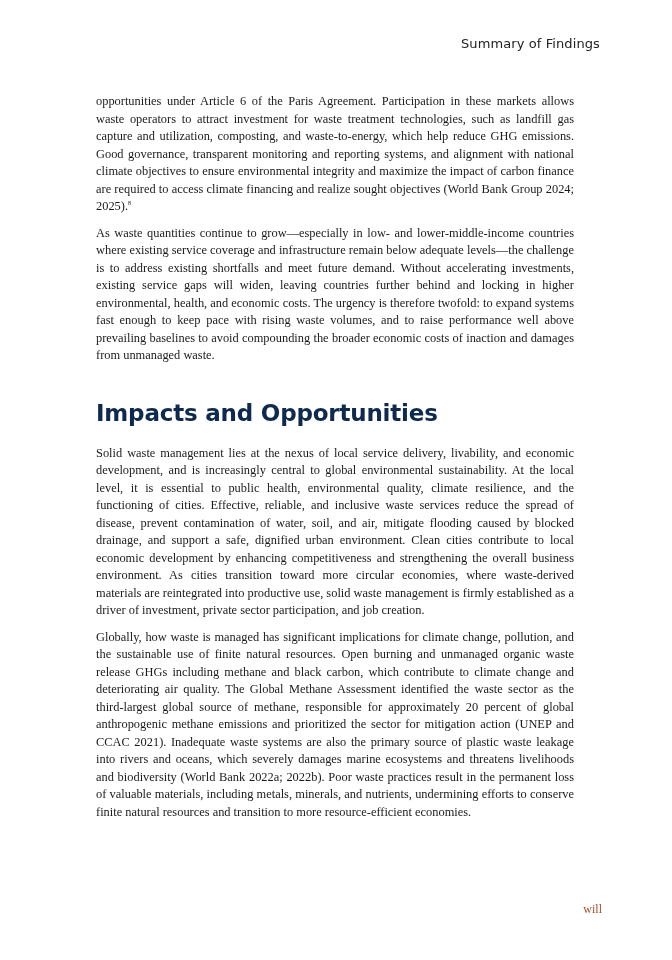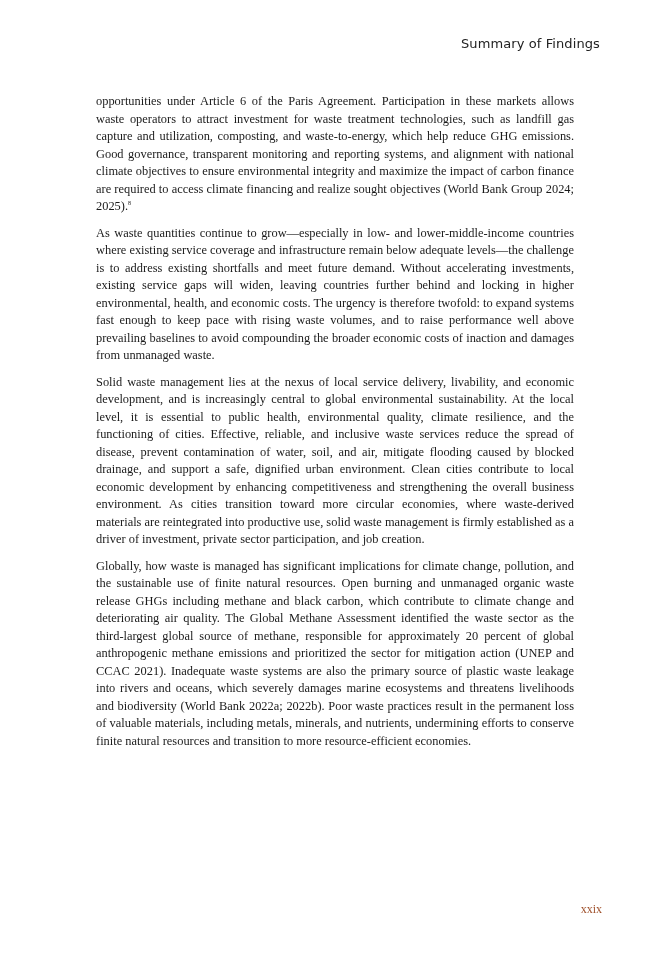--- a/index.html
+++ b/index.html
@@ -62,19 +62,20 @@
 </head>
 <body>
 
 <div class="running-head">Summary of Findings</div>
 
 <div class="content">
   <p class="para"><span>opportunities under Article 6 of the Paris Agreement. Participation in these markets allows waste operators to attract investment for waste treatment technologies, such as landfill gas capture and utilization, composting, and waste-to-energy, which help reduce GHG emissions. Good governance, transparent monitoring and reporting systems, and alignment with national climate objectives to ensure environmental integrity and maximize the impact of carbon finance are required to access climate financing and realize sought objectives (World Bank Group 2024; 2025).</span><sup>8</sup></p>
 
   <p class="para"><span>As waste quantities continue to grow—especially in low- and lower-middle-income countries where existing service coverage and infrastructure remain below adequate levels—the challenge is to address existing shortfalls and meet future demand. Without accelerating investments, existing service gaps will widen, leaving countries further behind and locking in higher environmental, health, and economic costs. The urgency is therefore twofold: to expand systems fast enough to keep pace with rising waste volumes, and to raise performance well above prevailing baselines to avoid compounding the broader economic costs of inaction and damages from unmanaged waste.</span></p>
 
+  <h2 class="section-heading">Impacts and Opportunities</h2>
 
   <p class="para"><span>Solid waste management lies at the nexus of local service delivery, livability, and economic development, and is increasingly central to global environmental sustainability. At the local level, it is essential to public health, environmental quality, climate resilience, and the functioning of cities. Effective, reliable, and inclusive waste services reduce the spread of disease, prevent contamination of water, soil, and air, mitigate flooding caused by blocked drainage, and support a safe, dignified urban environment. Clean cities contribute to local economic development by enhancing competitiveness and strengthening the overall business environment. As cities transition toward more circular economies, where waste-derived materials are reintegrated into productive use, solid waste management is firmly established as a driver of investment, private sector participation, and job creation.</span></p>
 
   <p class="para"><span>Globally, how waste is managed has significant implications for climate change, pollution, and the sustainable use of finite natural resources. Open burning and unmanaged organic waste release GHGs including methane and black carbon, which contribute to climate change and deteriorating air quality. The Global Methane Assessment identified the waste sector as the third-largest global source of methane, responsible for approximately 20 percent of global anthropogenic methane emissions and prioritized the sector for mitigation action (UNEP and CCAC 2021). Inadequate waste systems are also the primary source of plastic waste leakage into rivers and oceans, which severely damages marine ecosystems and threatens livelihoods and biodiversity (World Bank 2022a; 2022b). Poor waste practices result in the permanent loss of valuable materials, including metals, minerals, and nutrients, undermining efforts to conserve finite natural resources and transition to more resource-efficient economies.</span></p>
 </div>
 
-<div class="page-number">xxix</div>
+<div class="page-number">will</div>
 
 </body></html>

